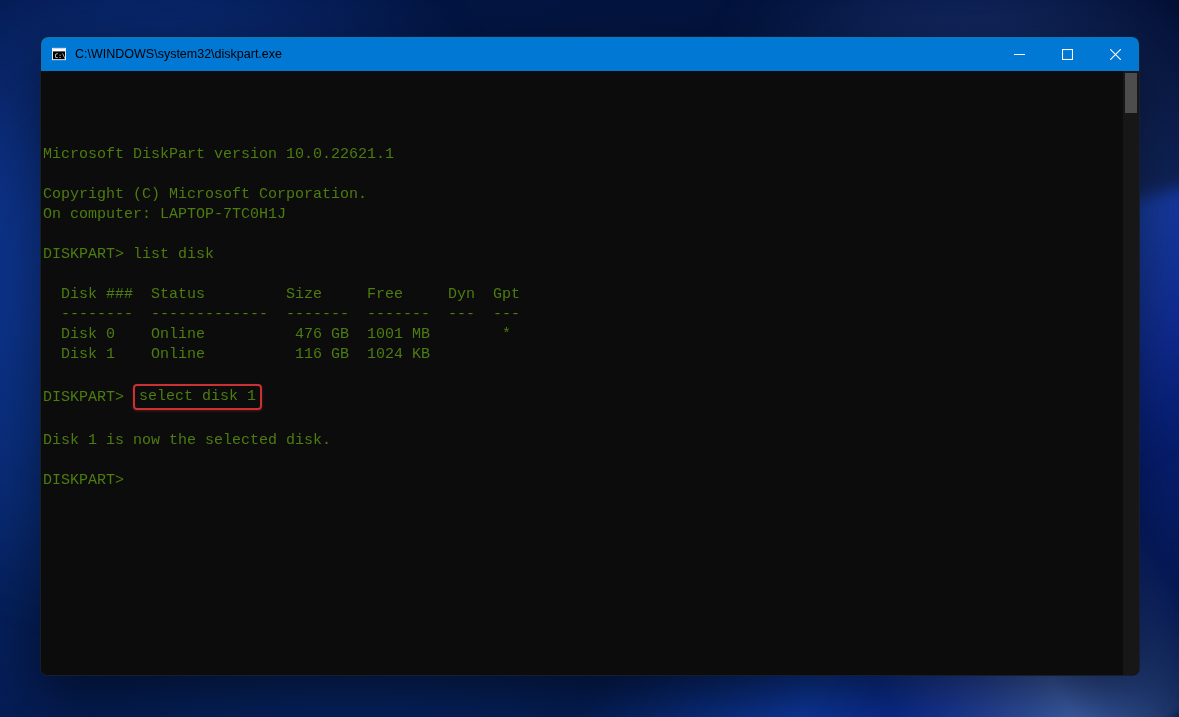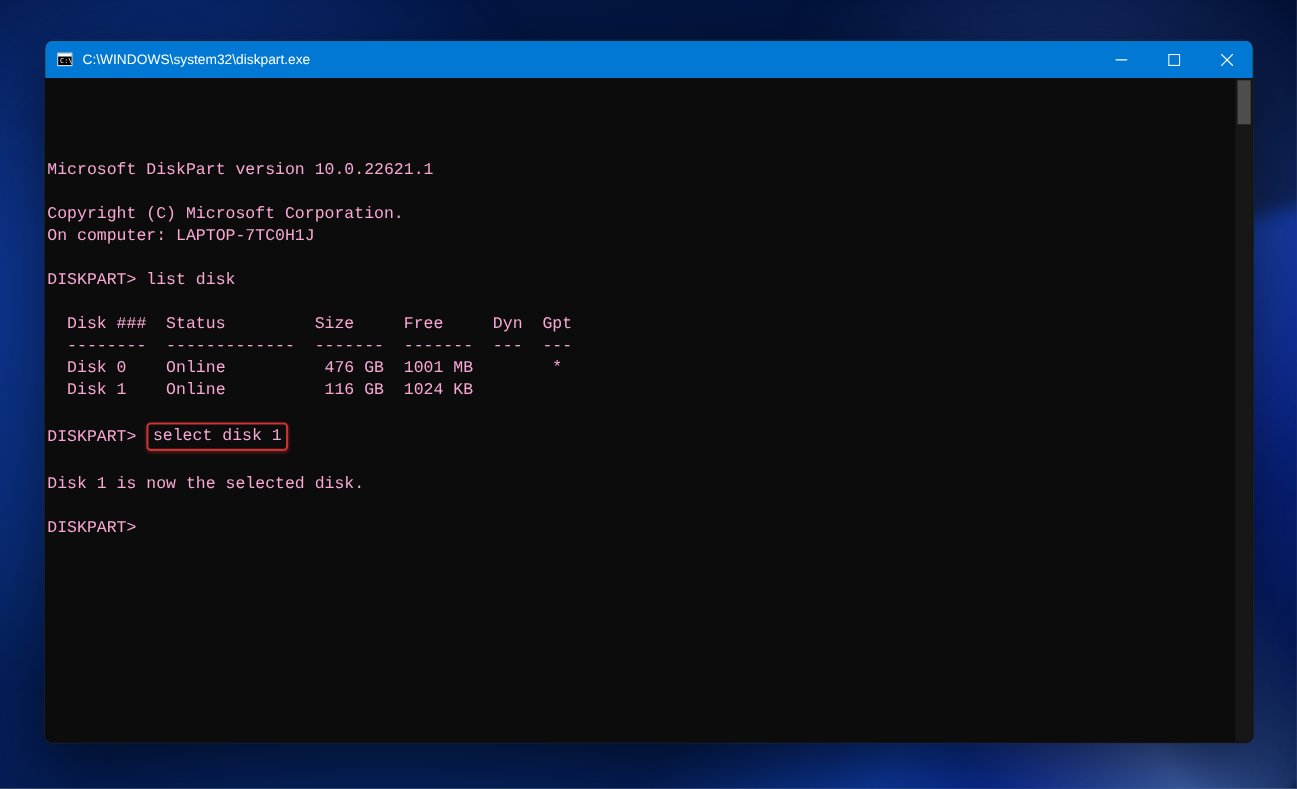--- a/index.html
+++ b/index.html
@@ -58,21 +58,21 @@
       display: flex;
       flex-direction: column;
       border: 1px solid rgba(100,150,255,0.15);
     }
     .titlebar {
       height: 34px;
       background: #0078d4;
       display: flex;
       align-items: center;
       padding: 0 0 0 10px;
-      color: #ffffff;
+      color: #000000;
       font-size: 12.5px;
     }
     .titlebar-icon {
       width: 16px; height: 16px;
       display: flex; align-items: center; justify-content: center;
       margin-right: 8px;
     }
     .titlebar-icon svg { width: 14px; height: 14px; }
     .titlebar-title { flex: 0 0 auto; }
     .titlebar-spacer { flex: 1 1 auto; }
@@ -80,21 +80,21 @@
       width: 48px; height: 34px;
       display: flex; align-items: center; justify-content: center;
       color: #fff;
       cursor: pointer;
     }
     .tb-btn svg { width: 11px; height: 11px; stroke: #fff; stroke-width: 1.1; fill: none; }
 
     .terminal {
       flex: 1 1 auto;
       background: #0c0c0c;
-      color: #f9a8d4;
+      color: #4d7c0f;
       font-family: Consolas, 'Courier New', monospace;
       font-size: 15px;
       line-height: 20px;
       padding: 14px 2px 2px 0;
       white-space: pre;
       position: relative;
       overflow: hidden;
     }
     .terminal-inner {
       padding-left: 2px;

